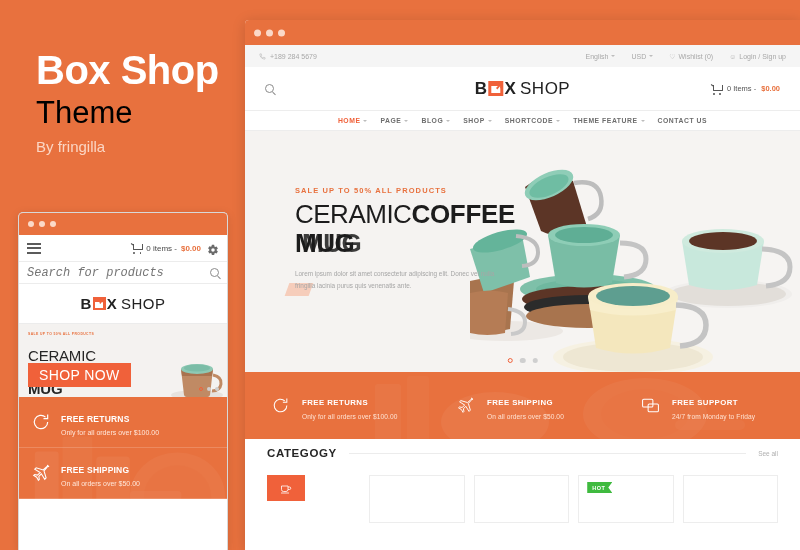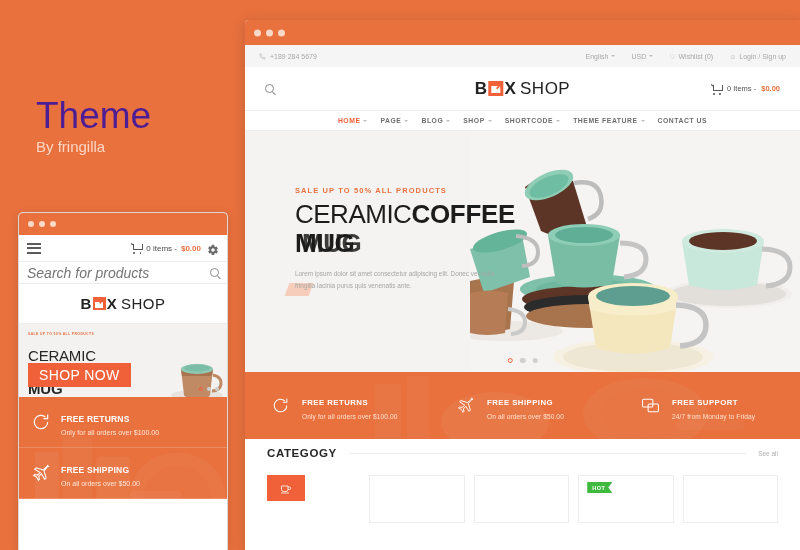--- a/index.html
+++ b/index.html
@@ -15,21 +15,21 @@
     position: absolute; left: 0; top: 0; width: 240px; height: 550px;
     background: #E8713E;
   }
   #promo-title {
     position: absolute; left: 36px; top: 50px;
     font-size: 40px; font-weight: bold; color: #ffffff;
     letter-spacing: -0.5px; line-height: 1;
   }
   #promo-sub {
     position: absolute; left: 36px; top: 97px;
-    font-size: 37px; font-weight: 300; color: #4c1d95;
+    font-size: 31px; font-weight: 300; color: #000000;
     line-height: 1;
   }
   #promo-author {
     position: absolute; left: 36px; top: 138px;
     font-size: 15px; font-weight: 400; color: #fbd6c4;
   }
 
   
   #mobile-mockup {
     position: absolute; left: 18px; top: 212px;
@@ -70,22 +70,22 @@
   .cart-wheels { position: absolute; bottom: -1px; left: 2px; width: 8px; display: flex; justify-content: space-between; }
   .cart-wheels i { width: 1.8px; height: 1.8px; border-radius: 50%; background: #555; display: block; }
   #m-gear { width: 12px; height: 12px; position: relative; }
 
   
   #m-search {
     height: 22px; display: flex; align-items: center; padding: 0 8px;
     border-bottom: 1px solid #ececec; background: #fff;
   }
   #m-search-input {
-    flex: 1; border: none; outline: none; font-size: 14px; color: #9b9b9b;
-    font-style: italic; font-family: Liberation Sans, sans-serif; background: transparent;
+    flex: 1; border: none; outline: none; font-size: 12px; color: #9b9b9b;
+    font-style: italic; font-family: Liberation Mono, monospace; background: transparent;
   }
   .mag {
     width: 9px; height: 9px; border: 1.2px solid #8b8b8b; border-radius: 50%;
     position: relative; display: inline-block; flex: none;
   }
   .mag::after {
     content: ""; position: absolute; right: -3px; bottom: -2px; width: 4px; height: 1.2px;
     background: #8b8b8b; transform: rotate(45deg);
   }
 
@@ -233,20 +233,21 @@
   .hot-badge {
     position: absolute; left: 8px; top: 6px; background: #3FBA3F; color: #fff;
     font-size: 5.5px; font-weight: bold; letter-spacing: .5px; padding: 2.5px 7px 2.5px 5px;
     clip-path: polygon(0 0, 100% 0, 84% 50%, 100% 100%, 0 100%);
   }
 </style>
 </head>
 <body>
 
 <div id="promo-panel">
+  <div id="promo-title">Box Shop</div>
   <div id="promo-sub">Theme</div>
   <div id="promo-author">By fringilla</div>
 </div>
 
 <div id="mobile-mockup">
   <div class="chrome-bar">
     <div class="chrome-dots">
       <span></span>
       <span></span>
       <span></span>

